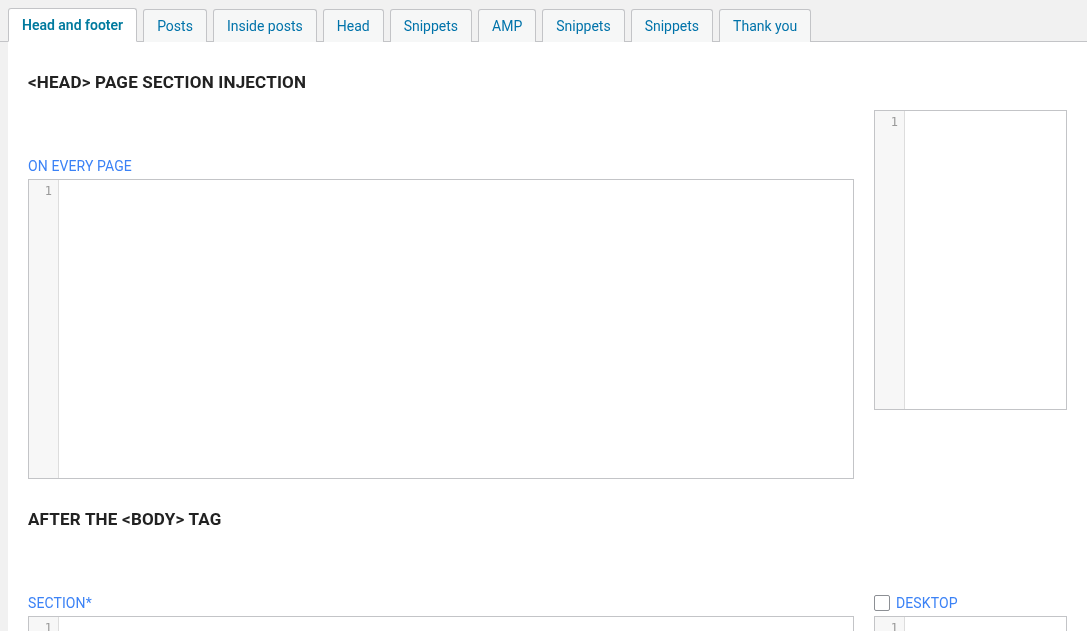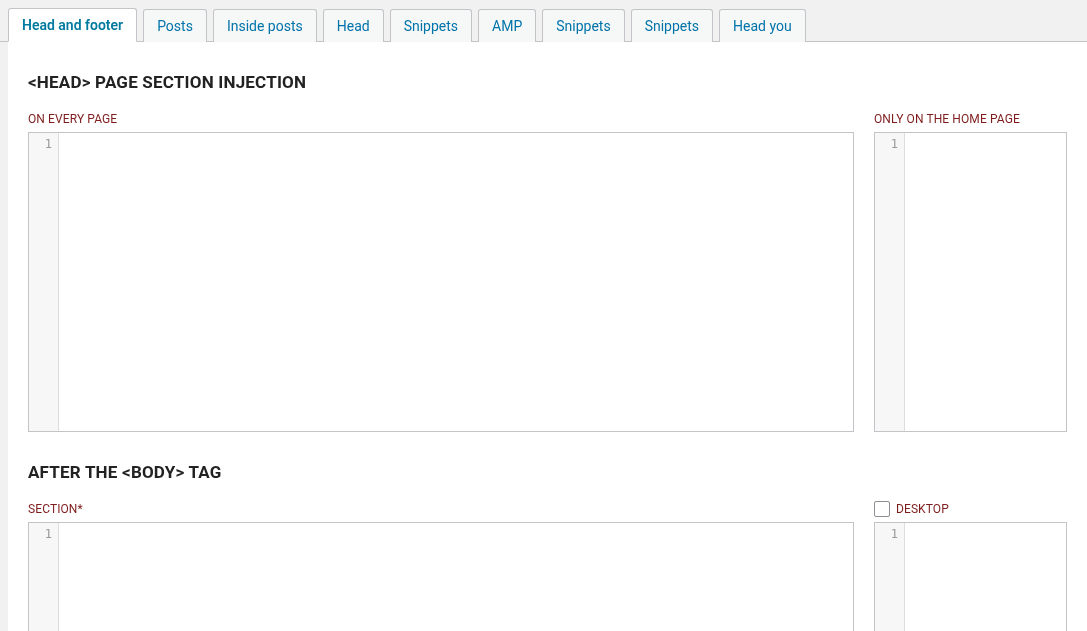--- a/index.html
+++ b/index.html
@@ -55,28 +55,29 @@
       gap: 20px;
     }
     .col-left {
       flex: 0 0 826px;
     }
     .col-right {
       flex: 1;
       min-width: 0;
     }
     .field-label {
-      font-size: 12px;
-      color: #7f1d1d;
+      font-size: 14px;
+      color: #3b82f6;
       letter-spacing: 0.1px;
       margin-bottom: 4px;
       display: flex;
       align-items: center;
       gap: 6px;
       height: 18px;
+      margin-top: 47px;
     }
     .checkbox {
       width: 16px;
       height: 16px;
       border: 1px solid #8c8f94;
       background: #fff;
       border-radius: 2px;
       display: inline-block;
       cursor: pointer;
     }
@@ -116,37 +117,36 @@
 
 <div class="tabs-wrapper">
   <div class="tab active">Head and footer</div>
   <div class="tab">Posts</div>
   <div class="tab">Inside posts</div>
   <div class="tab">Head</div>
   <div class="tab">Snippets</div>
   <div class="tab">AMP</div>
   <div class="tab">Snippets</div>
   <div class="tab">Snippets</div>
-  <div class="tab">Head you</div>
+  <div class="tab">Thank you</div>
 </div>
 
 <div class="panel">
 
   <h2 class="section-heading">&lt;HEAD&gt; PAGE SECTION INJECTION</h2>
 
   <div class="row">
     <div class="col-left">
       <div class="field-label">ON EVERY PAGE</div>
       <div class="code-editor">
         <div class="gutter">1</div>
         <div class="code-area" contenteditable="true" style=""></div>
       </div>
     </div>
     <div class="col-right">
-      <div class="field-label">ONLY ON THE HOME PAGE</div>
       <div class="code-editor">
         <div class="gutter">1</div>
         <div class="code-area" contenteditable="true" style=""></div>
       </div>
     </div>
   </div>
 
   <div class="section-gap"></div>
 
   <h2 class="section-heading">AFTER THE &lt;BODY&gt; TAG</h2>

